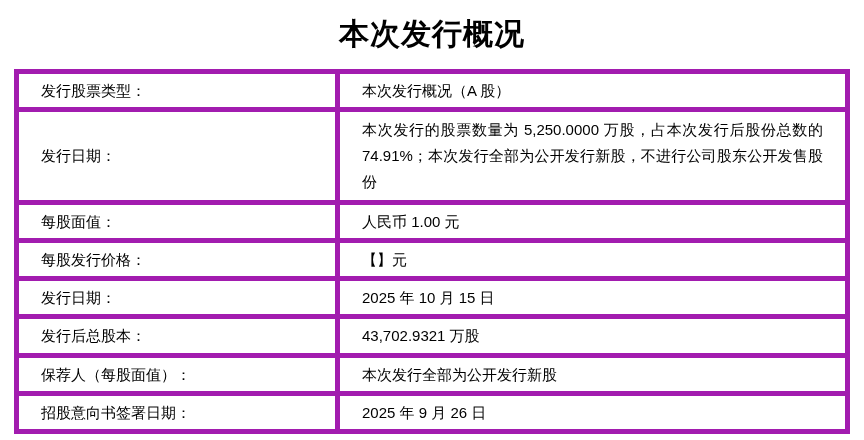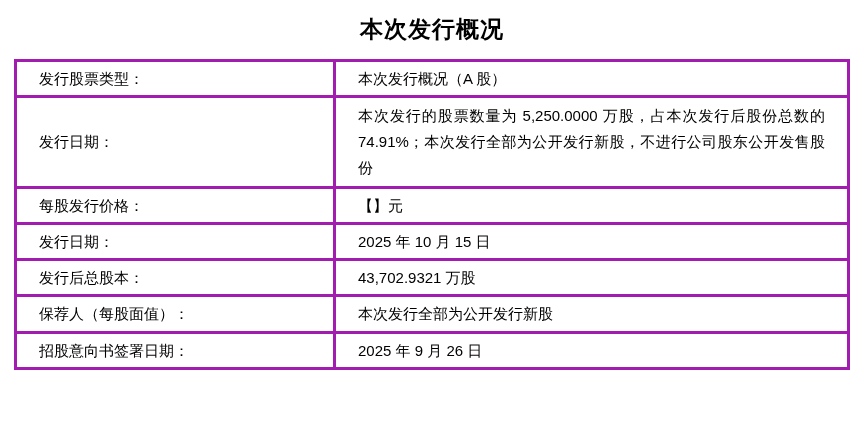--- a/index.html
+++ b/index.html
@@ -16,39 +16,39 @@
   }
   .page {
     width: 864px;
     height: 440px;
     position: relative;
     box-sizing: border-box;
     padding: 0;
   }
   .doc-title {
     text-align: center;
-    font-size: 23px;
+    font-size: 30px;
     font-weight: bold;
     letter-spacing: 1px;
     margin-top: 14px;
     margin-bottom: 14px;
     font-family: "Liberation Sans", "DejaVu Sans", sans-serif;
   }
   .table-wrap {
     margin: 0 14px;
   }
   table.info-table {
     border-collapse: collapse;
     width: 836px;
     table-layout: fixed;
     font-size: 15px;
     line-height: 1.55;
   }
   table.info-table td {
-    border: 3px solid #a21caf;
+    border: 5px solid #a21caf;
     padding: 5px 22px;
     vertical-align: middle;
     font-family: "Liberation Sans", "DejaVu Sans", sans-serif;
   }
   td.label-cell {
     width: 272px;
     padding-left: 10px;
   }
   td.value-cell {
     padding-left: 12px;
@@ -73,20 +73,24 @@
       <tbody>
         <tr>
           <td class="label-cell">发行股票类型：</td>
           <td class="value-cell">本次发行概况（A 股）</td>
         </tr>
         <tr>
           <td class="label-cell">发行日期：</td>
           <td class="value-cell value-multiline">本次发行的股票数量为 5,250.0000 万股，占本次发行后股份总数的 74.91%；本次发行全部为公开发行新股，不进行公司股东公开发售股份</td>
         </tr>
         <tr>
+          <td class="label-cell">每股面值：</td>
+          <td class="value-cell">人民币 1.00 元</td>
+        </tr>
+        <tr>
           <td class="label-cell">每股发行价格：</td>
           <td class="value-cell bracket-val">【】元</td>
         </tr>
         <tr>
           <td class="label-cell">发行日期：</td>
           <td class="value-cell">2025 年 10 月 15 日</td>
         </tr>
         <tr>
           <td class="label-cell">发行后总股本：</td>
           <td class="value-cell">43,702.9321 万股</td>

